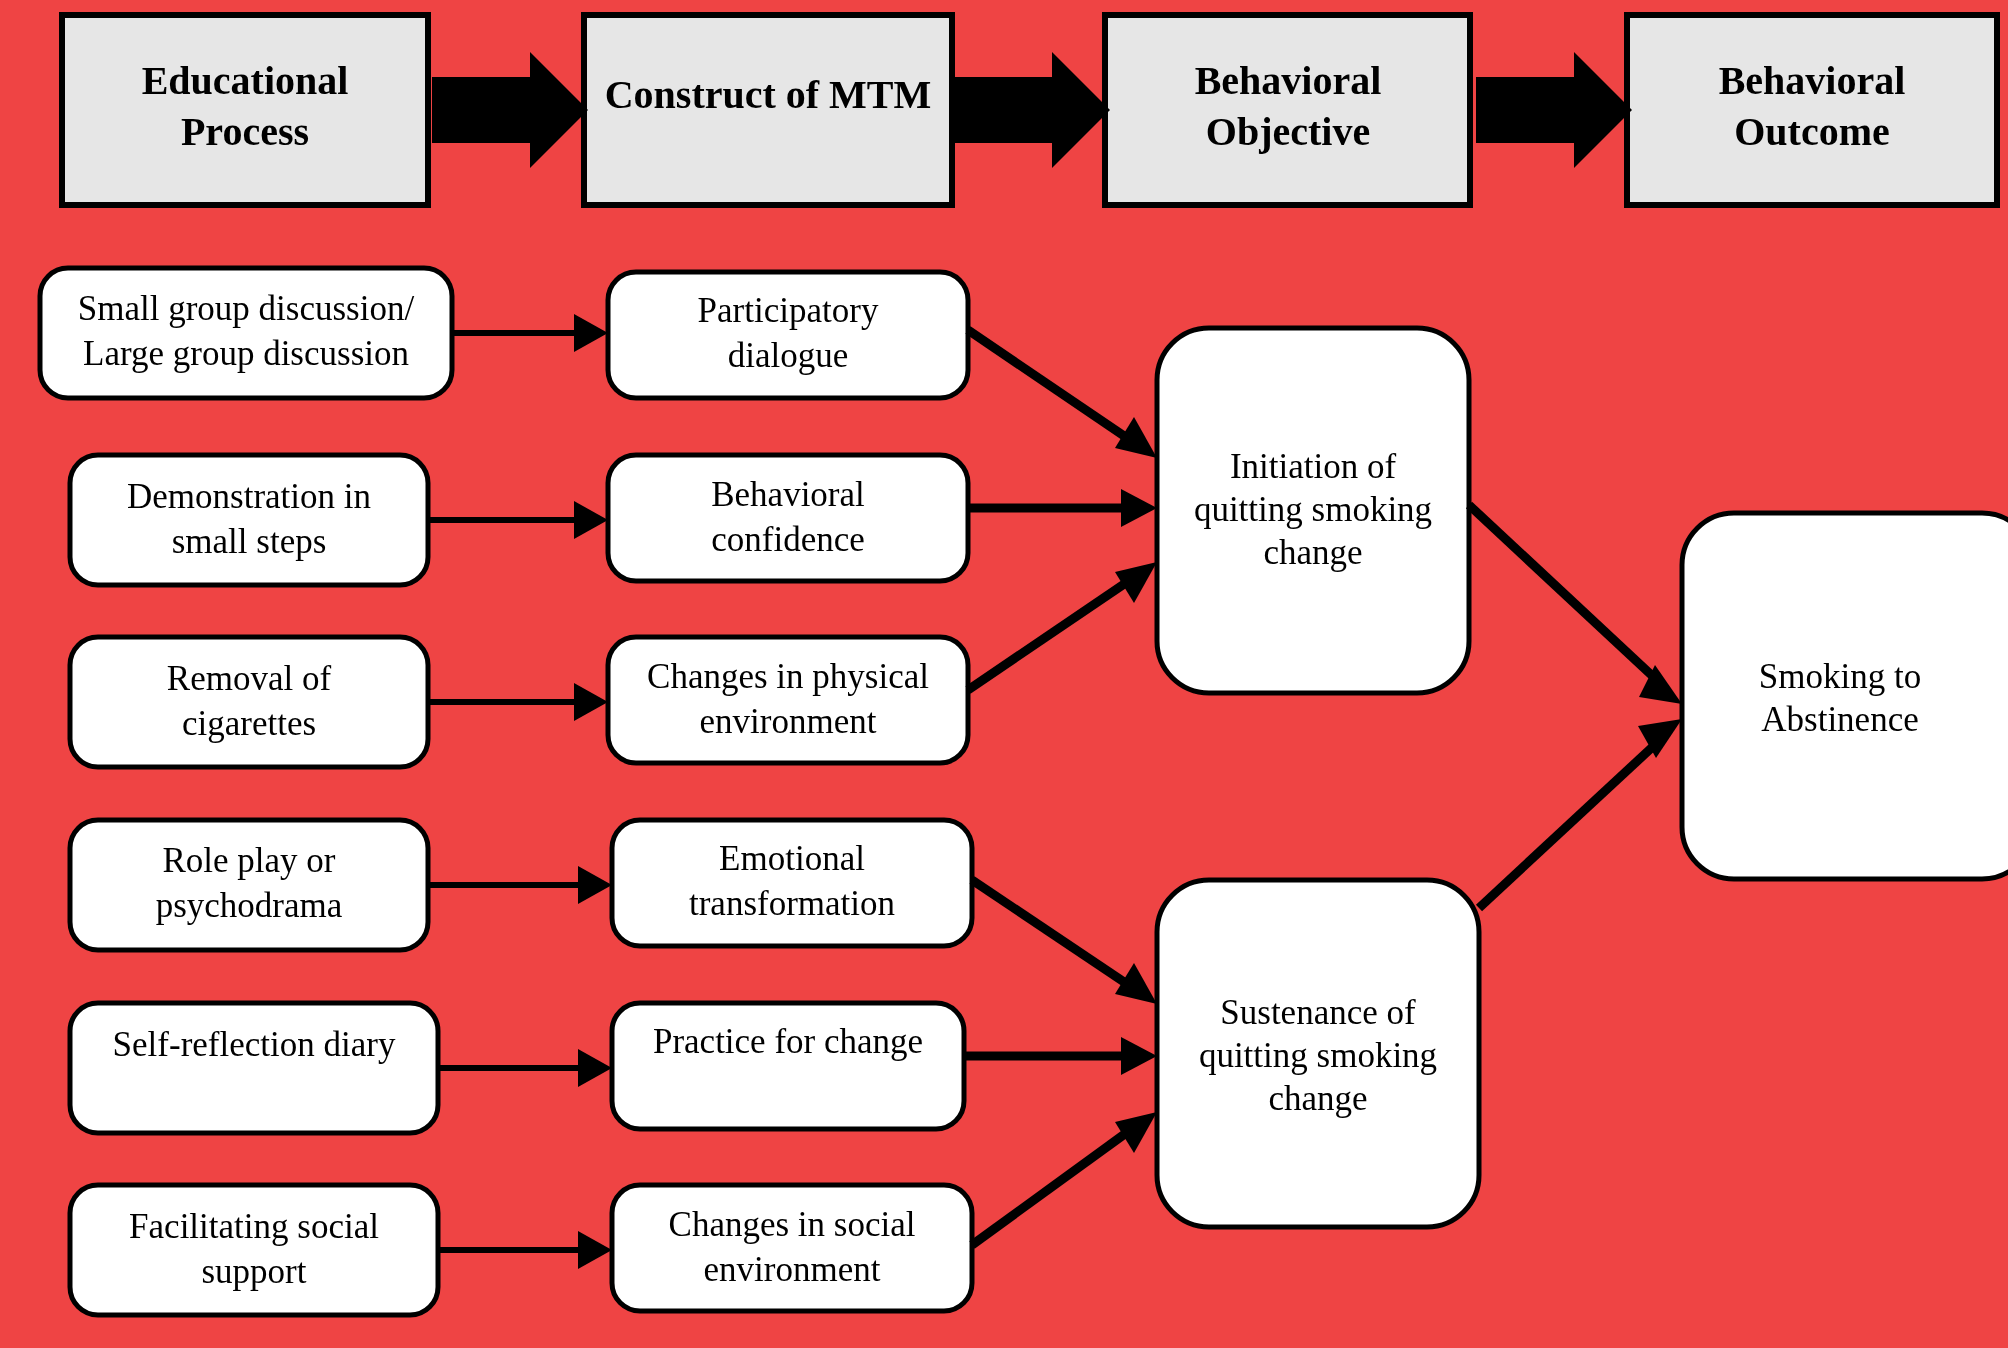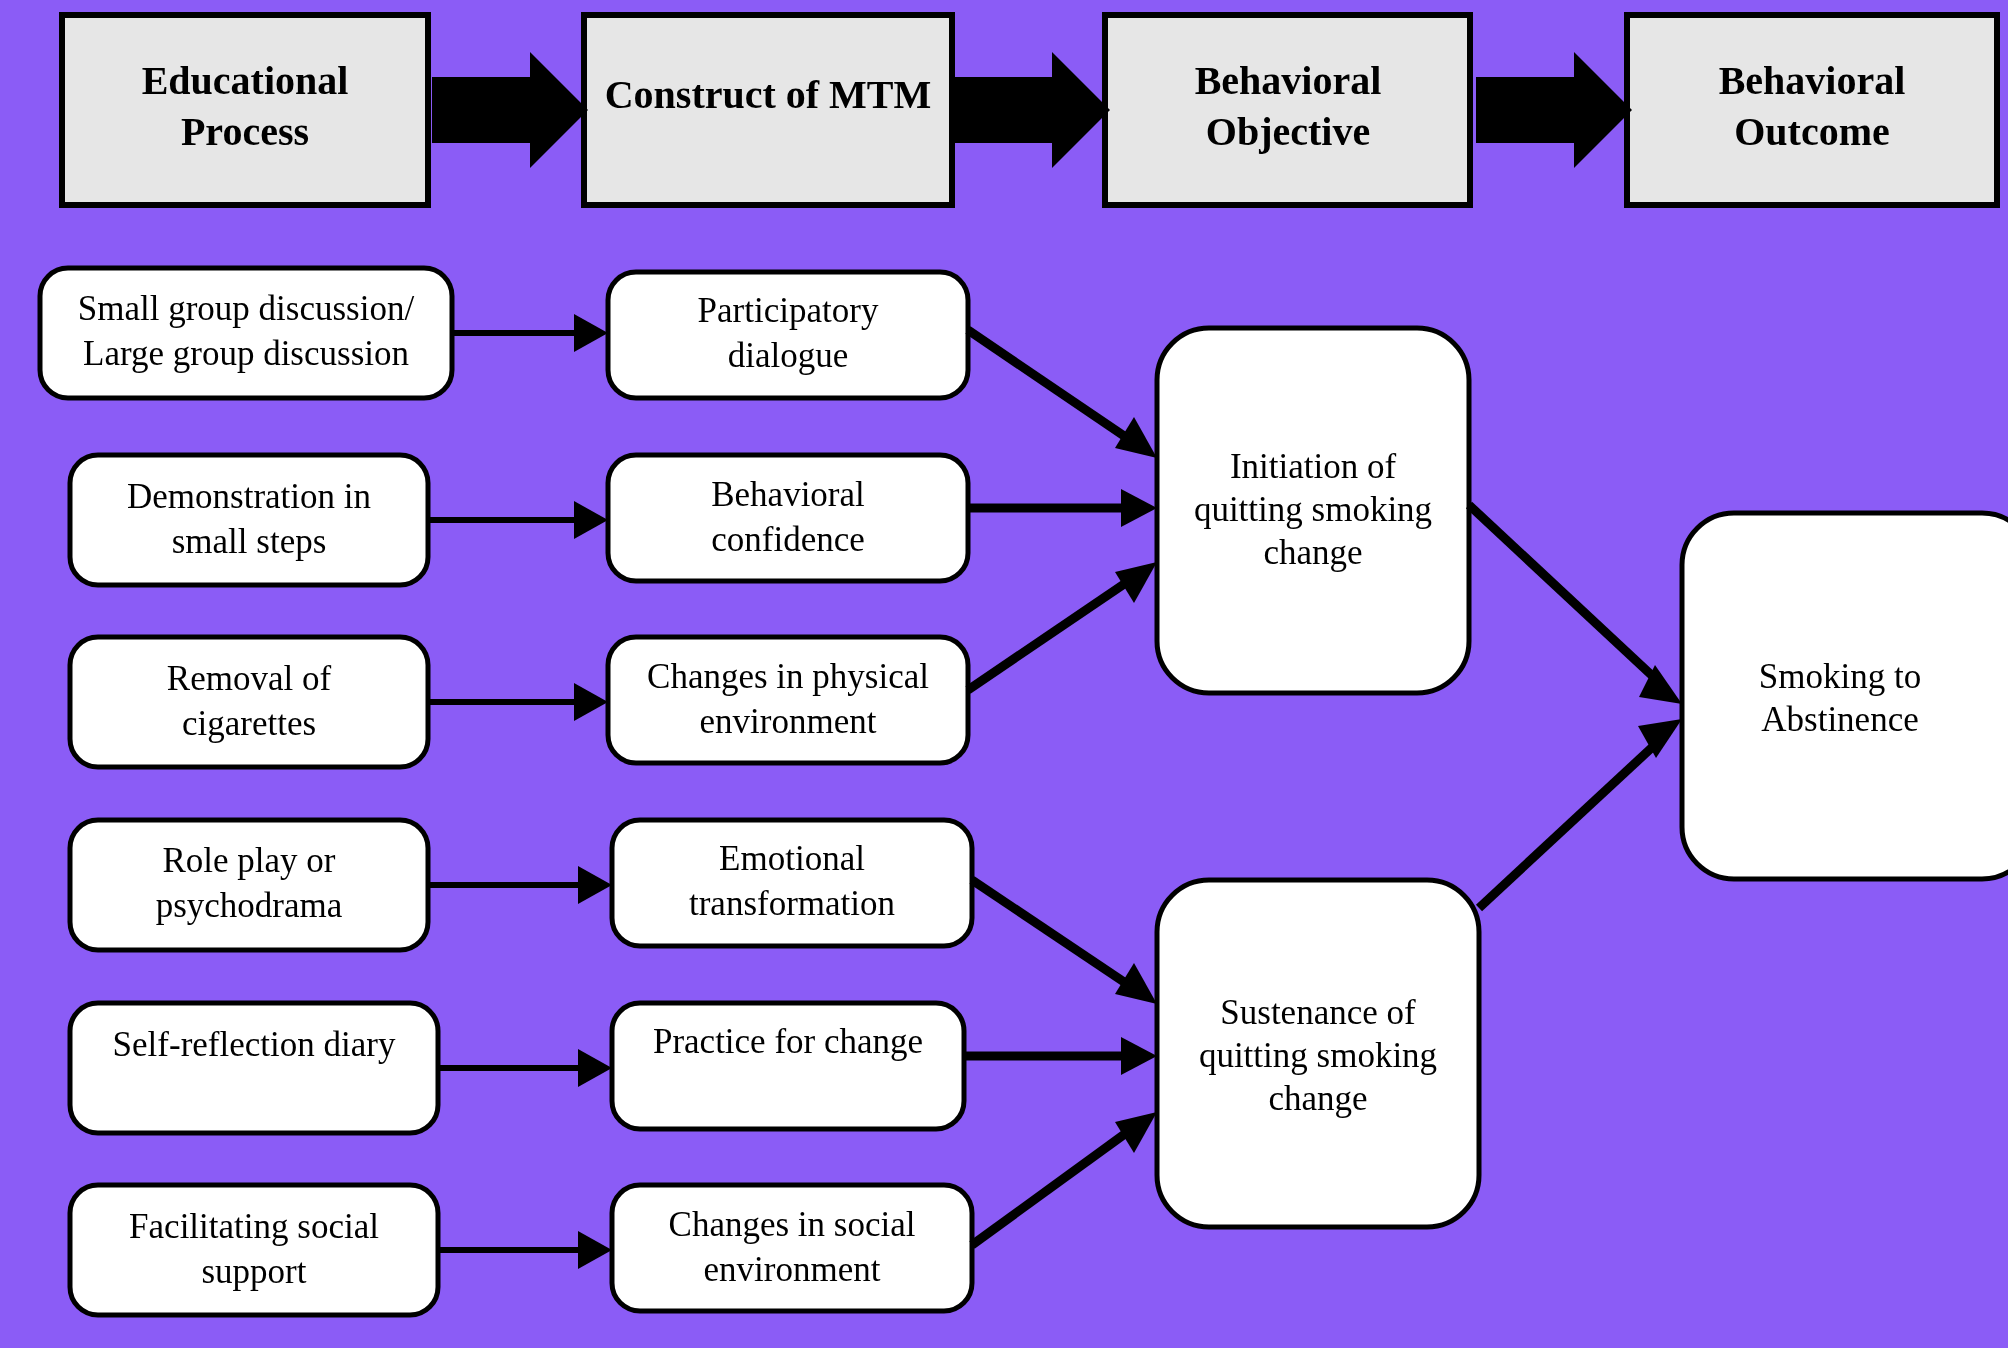--- a/index.html
+++ b/index.html
@@ -4,21 +4,21 @@
 <style>
   html, body {
     margin: 0;
     padding: 0;
     background: #ffffff;
   }
   #diagram-root {
     position: relative;
     width: 2008px;
     height: 1348px;
-    background: #8b5cf6;
+    background: #ef4444;
     font-family: "Liberation Serif", "DejaVu Serif", serif;
     overflow: hidden;
   }
   svg.canvas {
     position: absolute;
     top: 0;
     left: 0;
     width: 2008px;
     height: 1348px;
   }

